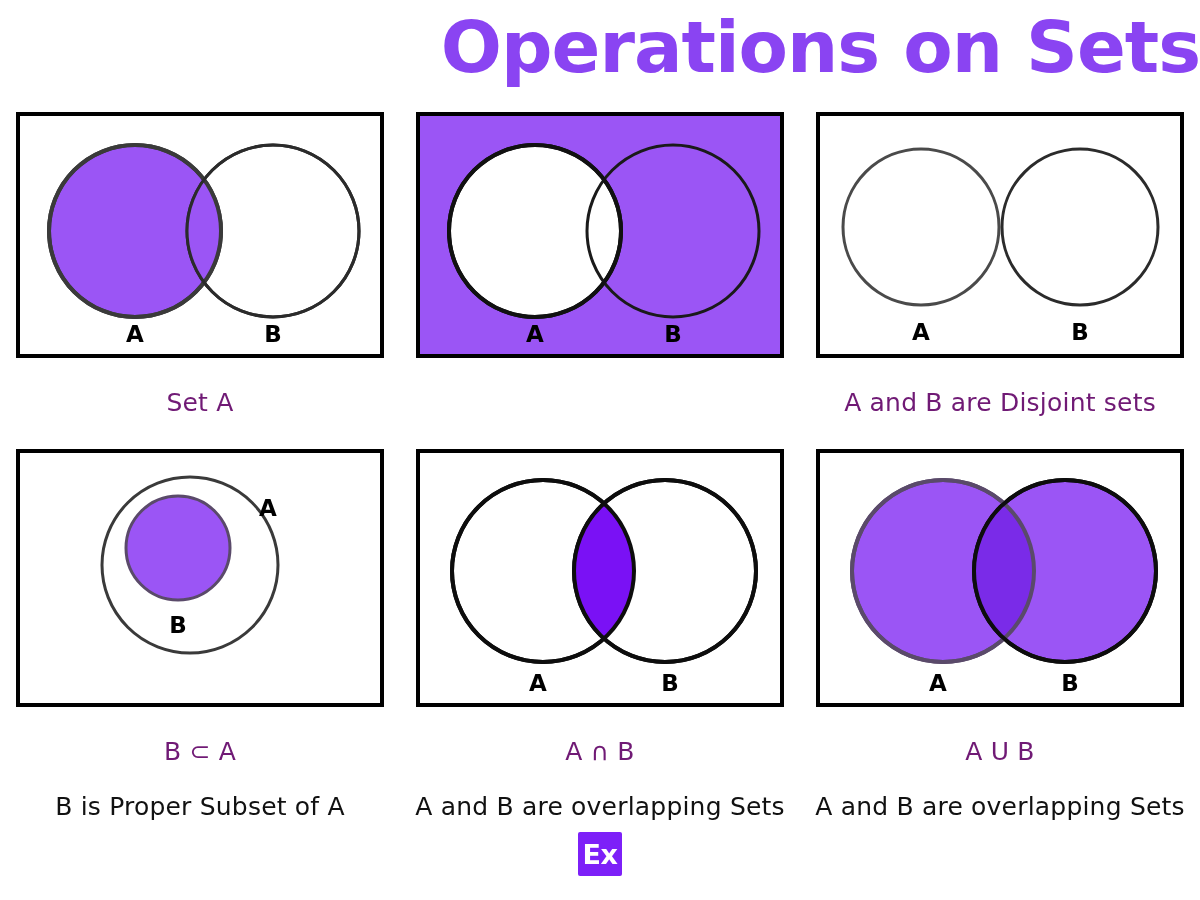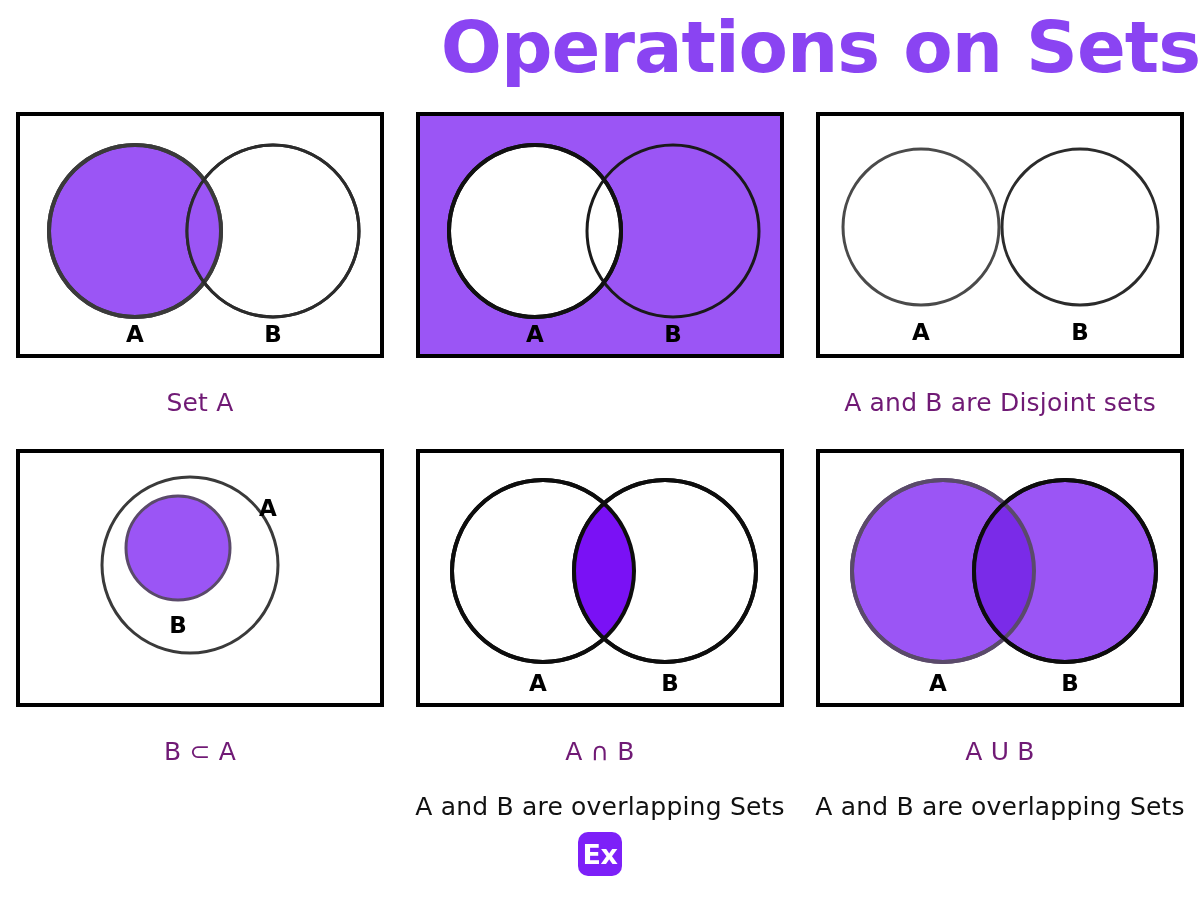--- a/index.html
+++ b/index.html
@@ -77,21 +77,21 @@
   }
   .logo-mark {
     width: 44px; height: 44px;
     background: #7D20F8;
     color: #ffffff;
     font-weight: 800;
     font-size: 27px;
     display: flex; align-items: center; justify-content: center;
     font-family: "DejaVu Sans", sans-serif;
     letter-spacing: -0.5px;
-    border-radius: 10px;
+    border-radius: 2px;
   }
   .logo-text {
     font-size: 34px;
     font-weight: 800;
     color: #141414;
     font-family: "DejaVu Sans", sans-serif;
     letter-spacing: -0.5px;
   }
   .lbl {
     font-family: "DejaVu Sans", sans-serif;
@@ -156,20 +156,21 @@
     <div class="cell row2">
       <div class="figbox">
         <svg viewBox="0 0 360 250" preserveAspectRatio="none">
           <circle cx="170" cy="112" r="88" fill="none" stroke="#3a3a3a" stroke-width="3"></circle>
           <circle cx="158" cy="95" r="52" fill="#9B55F5" stroke="#5a4a6a" stroke-width="3"></circle>
           <text class="lbl" x="248" y="63" text-anchor="middle">A</text>
           <text class="lbl" x="158" y="180" text-anchor="middle">B</text>
         </svg>
       </div>
       <div class="caption-primary">B ⊂ A</div>
+      <div class="caption-secondary">B is Proper Subset of A</div>
     </div>
 
     <div class="cell row2">
       <div class="figbox">
         <svg viewBox="0 0 360 250" preserveAspectRatio="none">
           <defs>
             <clipPath id="clipA5">
                 <circle cx="123" cy="118" r="91"></circle>
               </clipPath>
           </defs>

